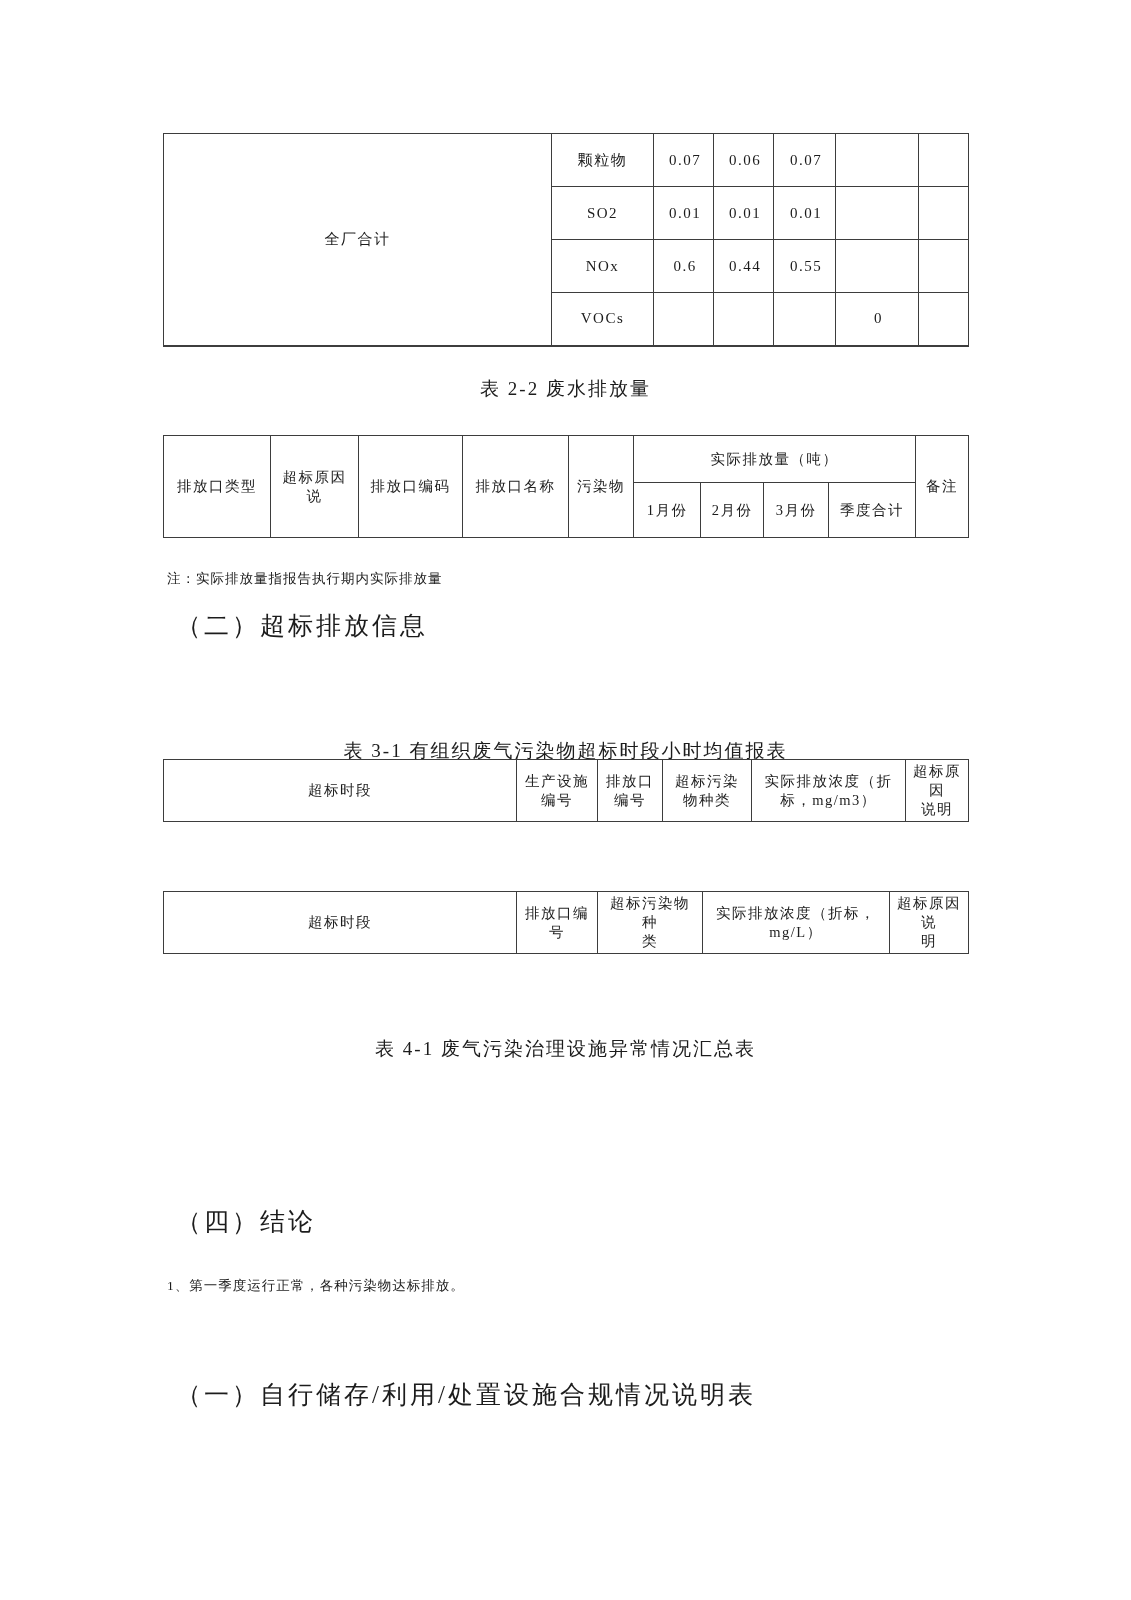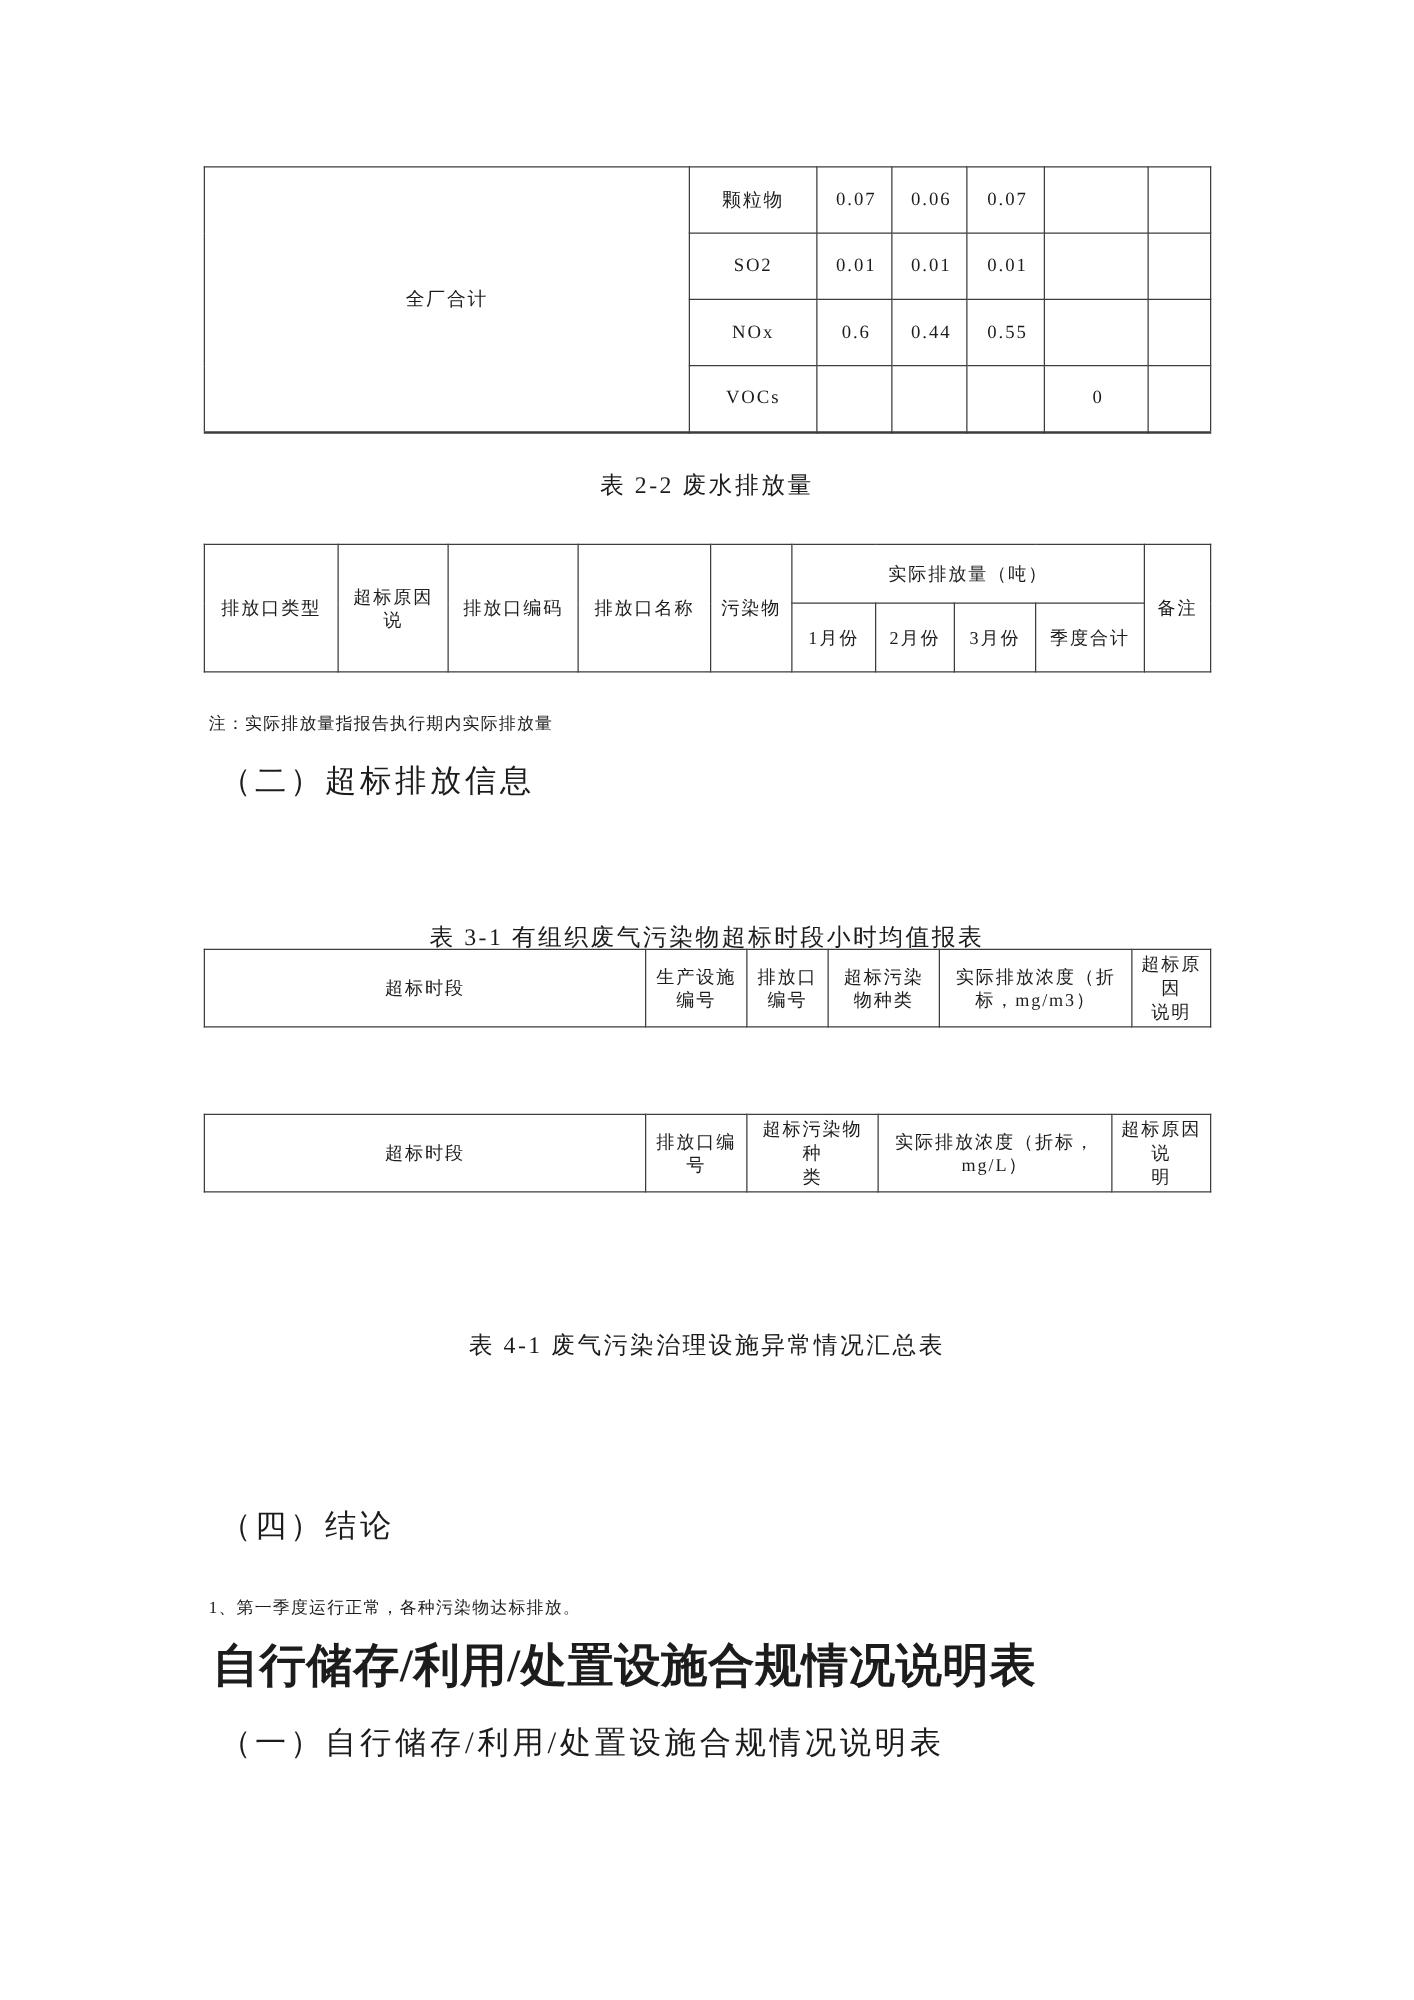--- a/index.html
+++ b/index.html
@@ -24,21 +24,21 @@
   .tbl-carry td.val { padding-left:9px; }
 
   
   .caption {
     position:absolute; left:163px; width:805px; text-align:center;
     font-size:19px; letter-spacing:2px; line-height:34px;
   }
   .cap22 { top:372px; }
   .cap31 { top:710px;margin-top:24px; }
   .cap32 { top:836px; }
-  .cap41 { top:1032px;margin-top:28px; }
+  .cap41 { top:1032px; }
 
   
   .tbl22 { left:163px; top:435px; width:805px; height:102px; }
   .tbl22 td { font-size:14.5px; text-align:center; }
   .tbl22 tr.r1 { height:47px; }
   .tbl22 tr.r2 { height:55px; }
 
   .note {
     position:absolute; left:167px; top:568px; font-size:13.5px;
     letter-spacing:1px; line-height:22px;
@@ -215,16 +215,15 @@
     </tr>
   </tbody>
     </table>
 
 
   <div class="caption cap41">表 4-1 废气污染治理设施异常情况汇总表</div>
 
   <div class="sec-heading sec4">（四）结论</div>
   <div class="conclusion">1、第一季度运行正常，各种污染物达标排放。</div>
 
-  <div class="main-title">自行储存/利用/处置设施合规情况说明表</div>
   <div class="sec-heading sec1n">（一）自行储存/利用/处置设施合规情况说明表</div>
 
 </div>
 
 </body></html>

